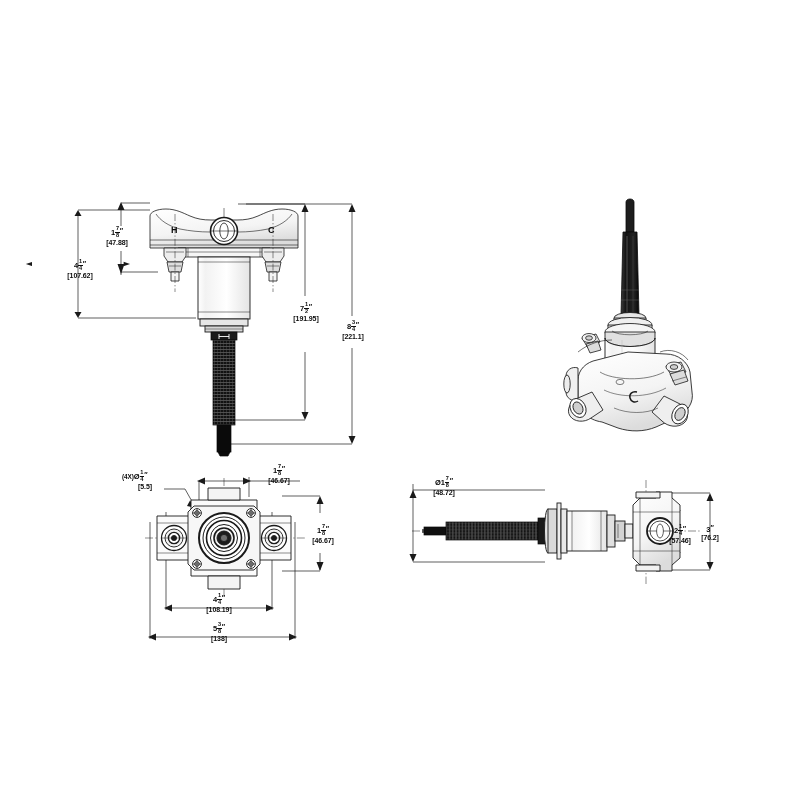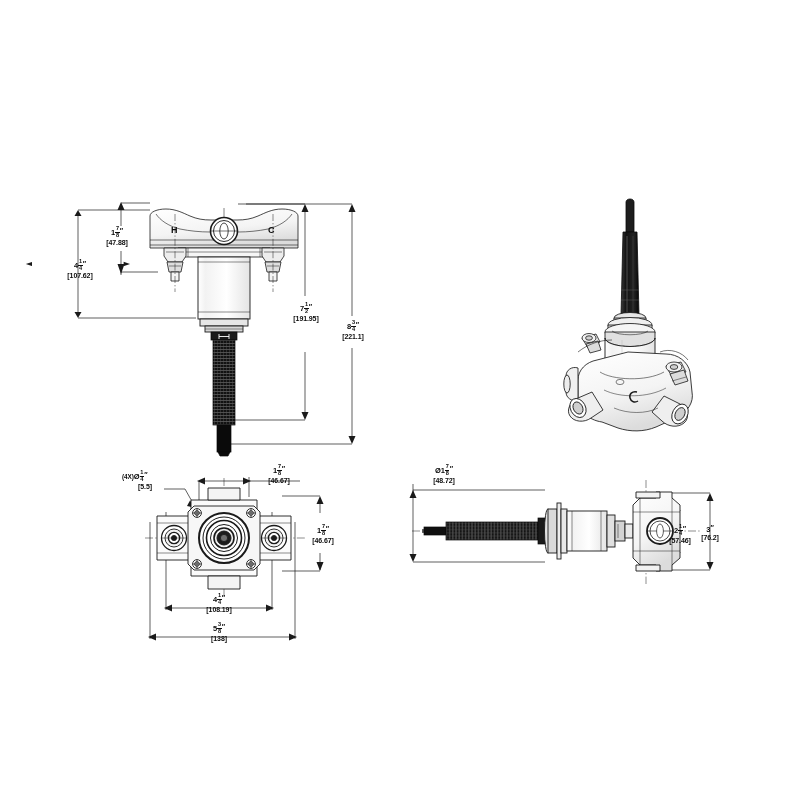--- a/index.html
+++ b/index.html
@@ -484,21 +484,21 @@
   <span class="met">[108.19]</span>
 </div>
 
 <div class="dimlbl" style="left:198px;top:622px;width:42px;">
   <span class="imp">
     <span class="whole">5</span><span class="frac"><span class="num">3</span><span class="den">8</span></span><span class="inmark">″</span>
   </span>
   <span class="met">[138]</span>
 </div>
 
-<div class="dimlbl" style="left:416px;top:464px;width:56px;">
+<div class="dimlbl" style="left:416px;top:476px;width:56px;">
   <span class="imp">
     <span class="dia">Ø</span><span class="whole">1</span><span class="frac"><span class="num">7</span><span class="den">8</span></span><span class="inmark">″</span>
   </span>
   <span class="met">[48.72]</span>
 </div>
 
 <div class="dimlbl" style="left:659px;top:524px;width:42px;">
   <span class="imp">
     <span class="whole">2</span><span class="frac"><span class="num">1</span><span class="den">4</span></span><span class="inmark">″</span>
   </span>

